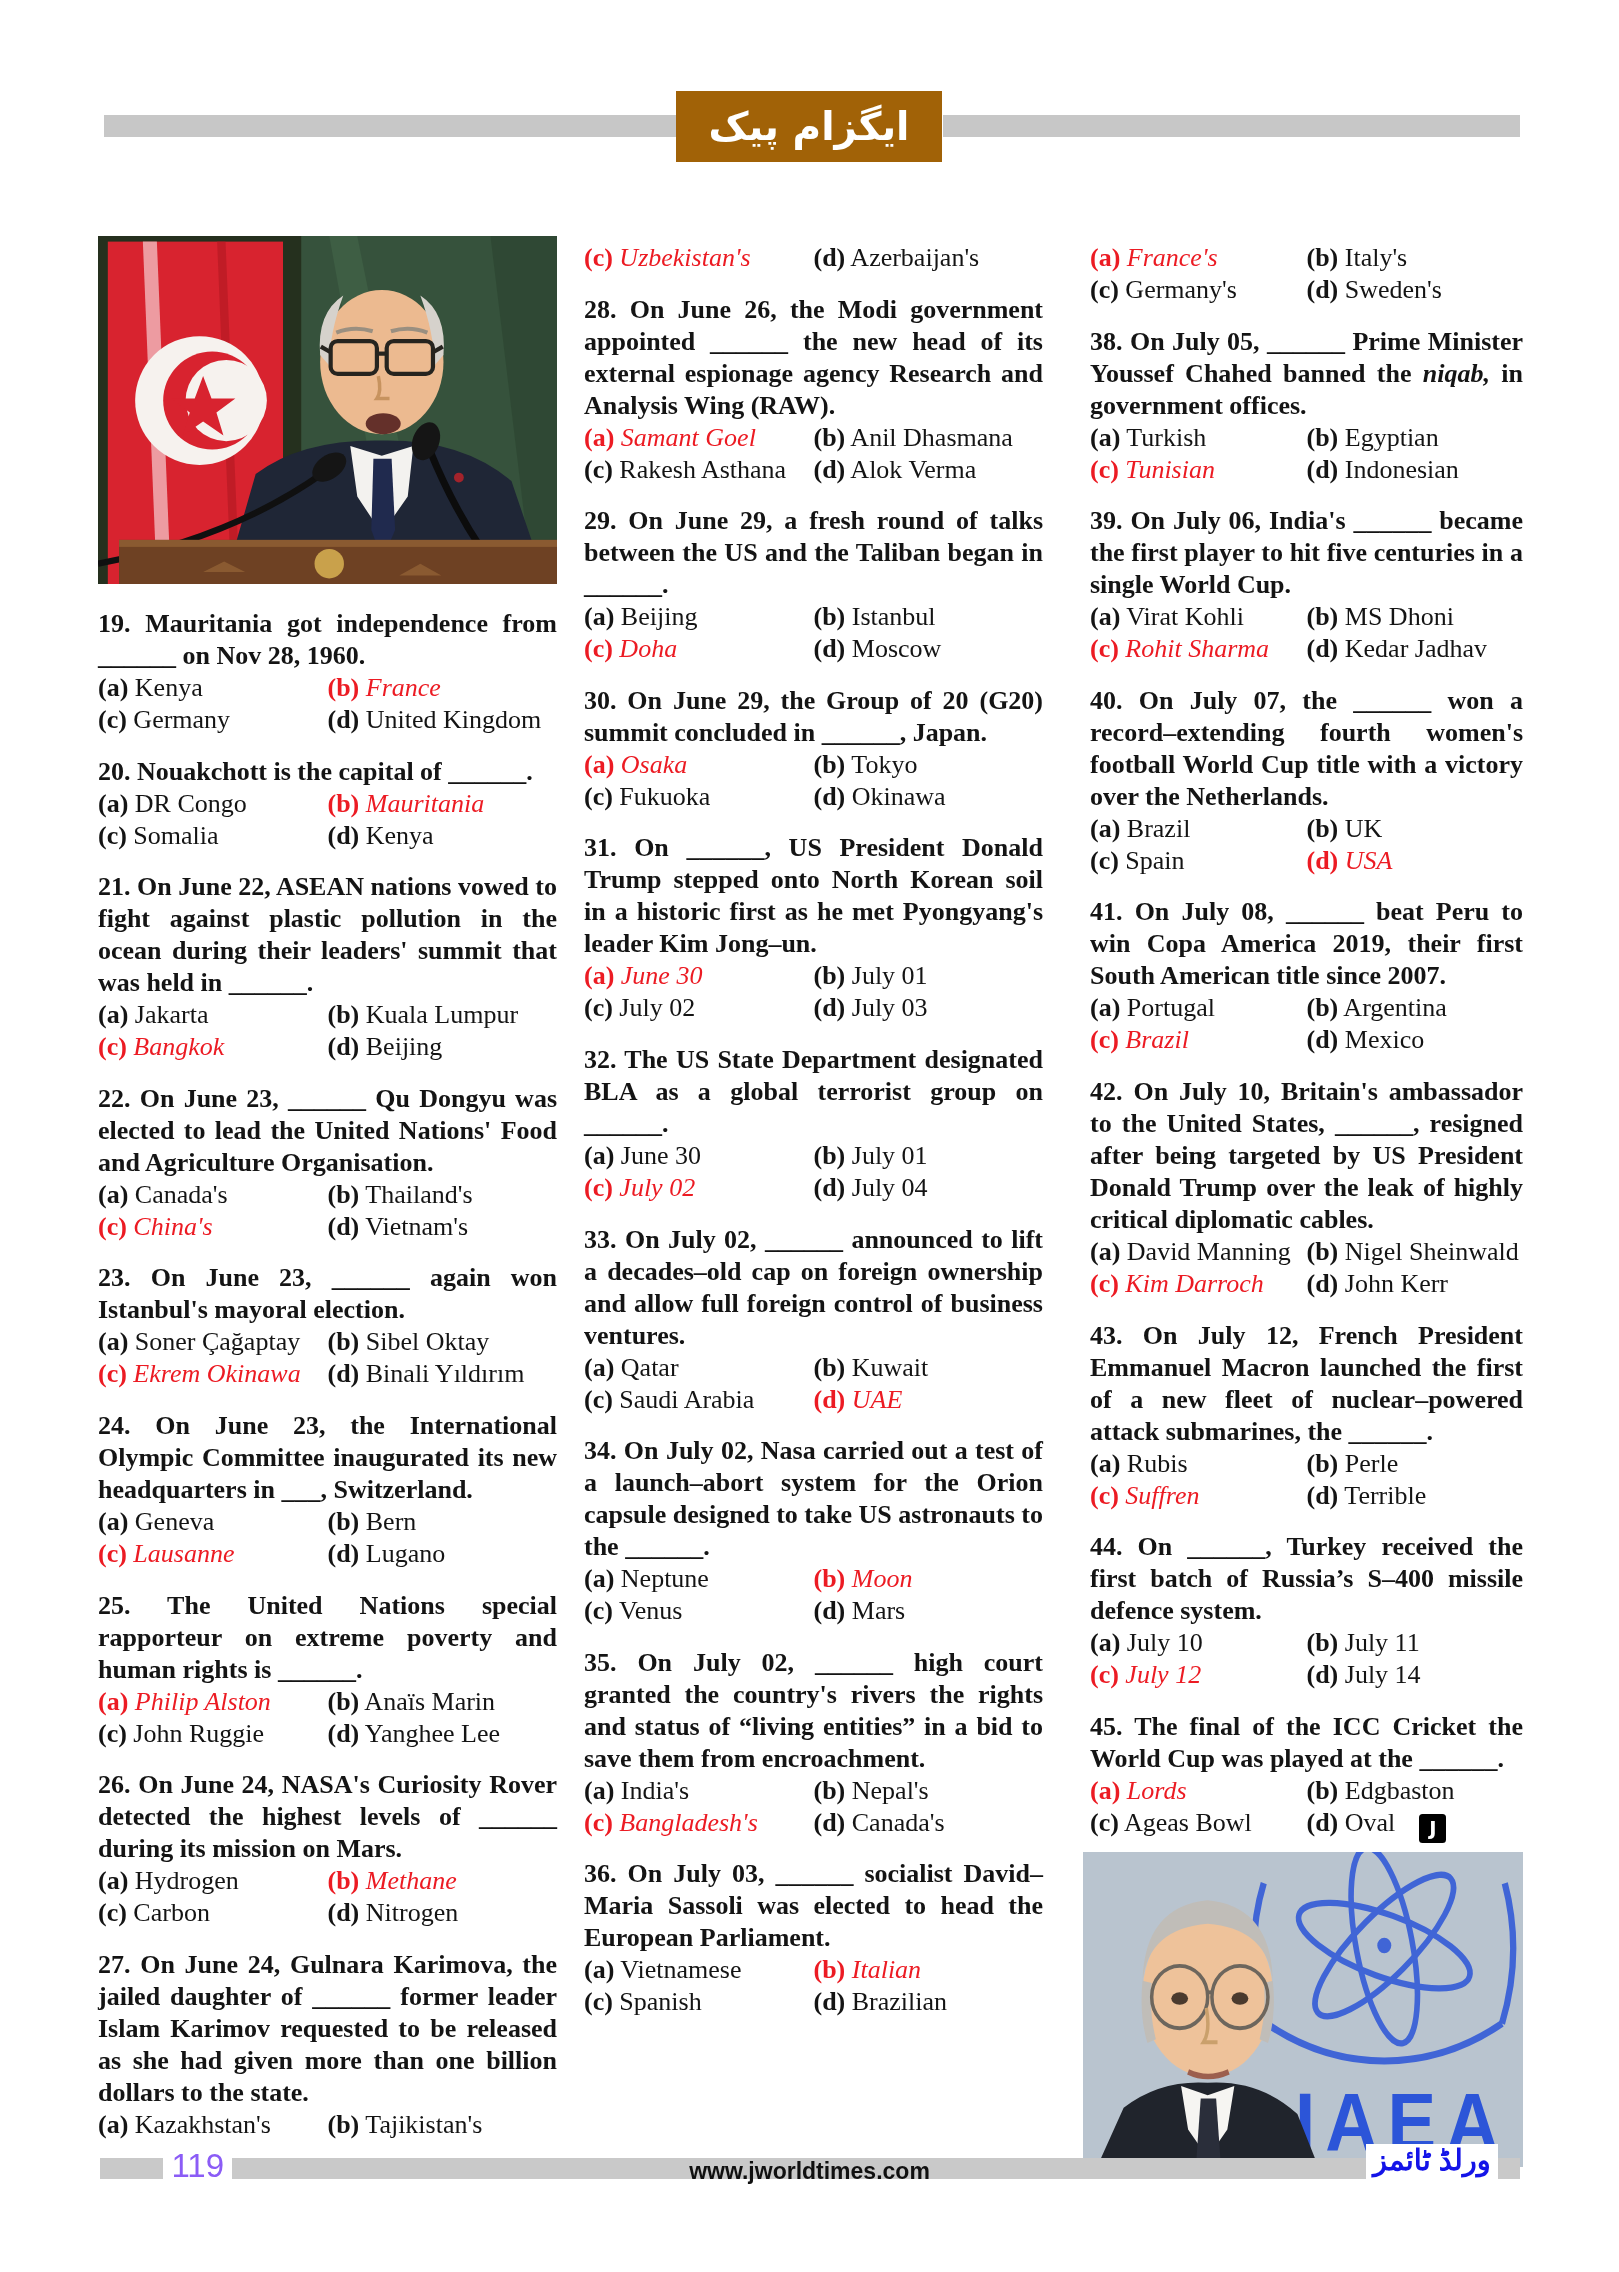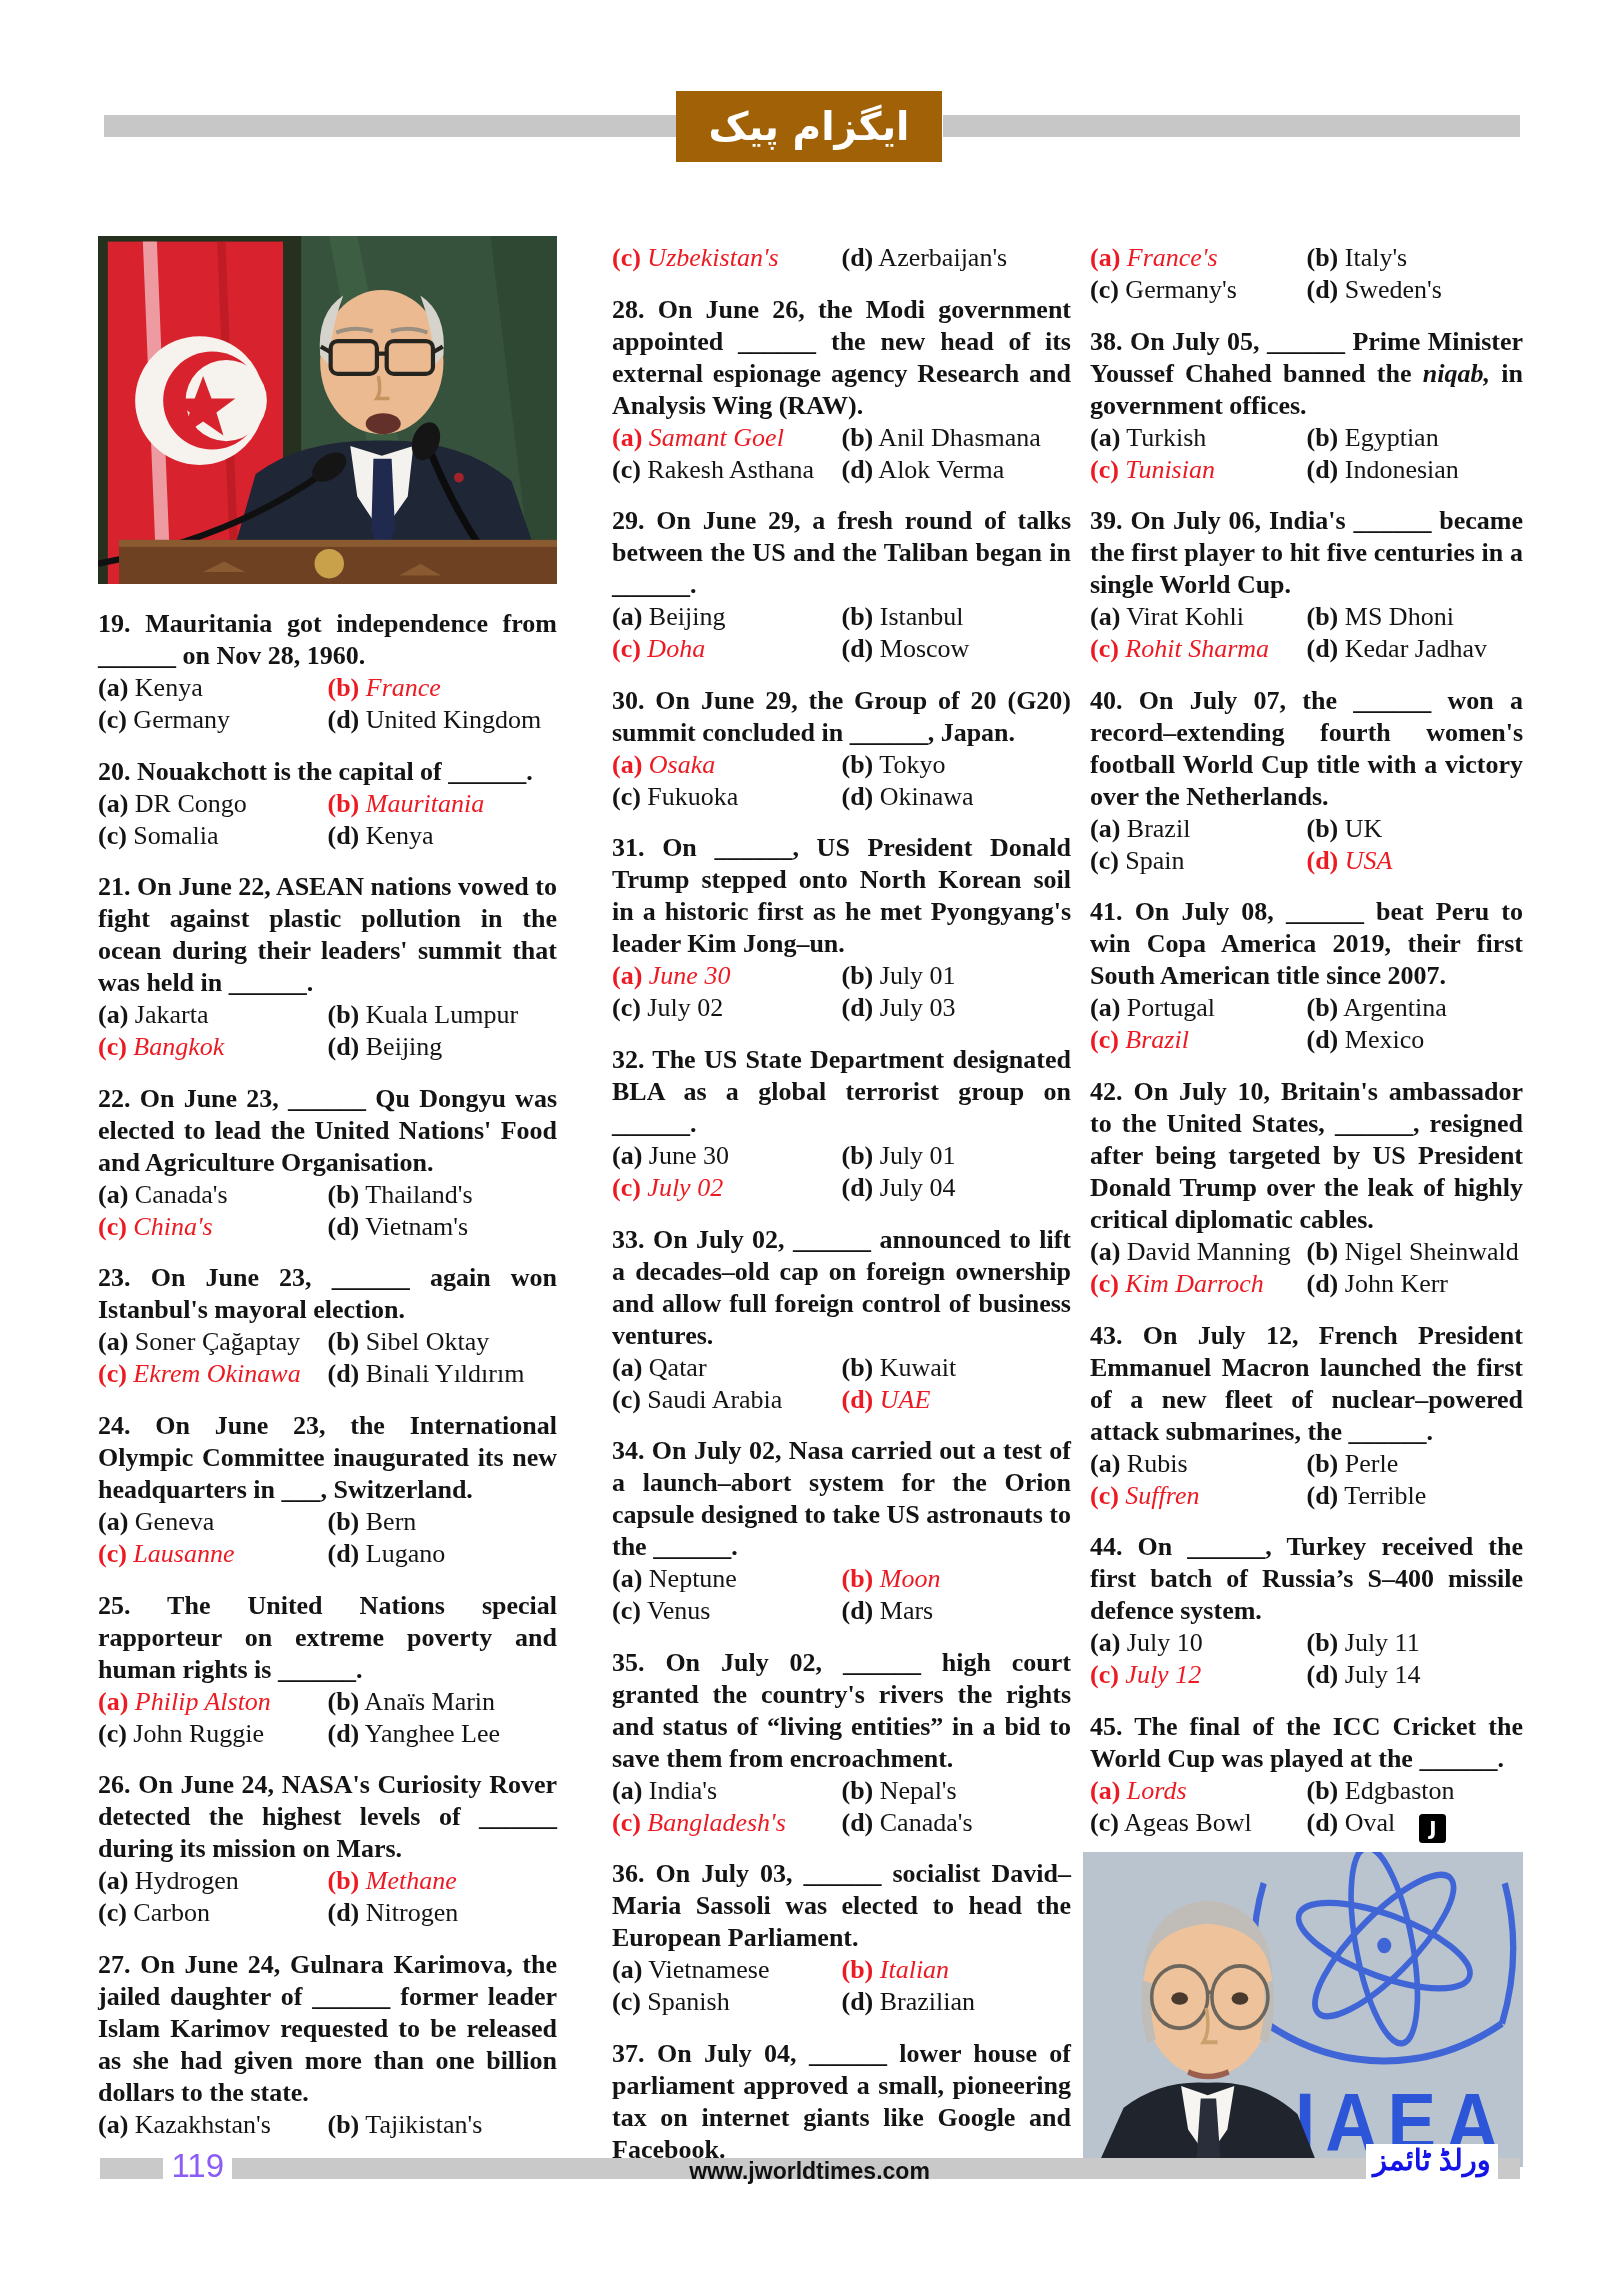--- a/index.html
+++ b/index.html
@@ -12,21 +12,21 @@
   .banner{position:absolute;left:676px;top:91px;width:266px;height:71px;background:#a16207;
           display:flex;align-items:center;justify-content:center;}
   .banner span{color:#fff;font-family:"DejaVu Sans", sans-serif;font-weight:bold;font-size:39px;line-height:1;}
   
   .photo-top{position:absolute;left:98px;top:236px;width:459px;height:348px;}
   .photo-bottom{position:absolute;left:1083px;top:1852px;width:440px;height:315px;}
   .photo-top svg,.photo-bottom svg{display:block;width:100%;height:100%;}
   
   .col{position:absolute;width:459px;}
   .col1{left:98px;top:608px;}
-  .col2{left:612px;top:242px;}
+  .col2{left:584px;top:242px;}
   .col3{left:1090px;top:242px;width:433px;}
   .question{margin-top:19.6px;}
   .col > .question:first-child{margin-top:0;}
   .qtext{margin:0;font-weight:bold;font-size:26px;line-height:32px;text-align:justify;color:#141414;}
   .qtext .em{font-style:italic;}
   .opts{display:grid;grid-template-columns:1fr 1fr;}
   .opt{font-size:26px;line-height:32px;white-space:nowrap;color:#141414;}
   .opt .lab{font-weight:bold;}
   .opt.ans{color:#ec1b23;}
   .opt.ans .val{font-style:italic;}
@@ -270,23 +270,20 @@
       </div>
       <div class="question">
         <p class="qtext"><span class="qnum">36.</span> <span>On July 03, ______ socialist David–Maria Sassoli was elected to head the European Parliament.</span></p>
         <div class="opts">
           <div class="opt"><span class="lab">(a)</span> <span class="val">Vietnamese</span></div>
           <div class="opt ans"><span class="lab">(b)</span> <span class="val">Italian</span></div>
           <div class="opt"><span class="lab">(c)</span> <span class="val">Spanish</span></div>
           <div class="opt"><span class="lab">(d)</span> <span class="val">Brazilian</span></div>
         </div>
       </div>
-      <div class="question">
-        <p class="qtext"><span class="qnum">37.</span> <span>On July 04, ______ lower house of parliament approved a small, pioneering tax on internet giants like Google and Facebook.</span></p>
-      </div>
     </div>
   <div class="col col3">
       <div class="question">
         <div class="opts">
           <div class="opt ans"><span class="lab">(a)</span> <span class="val">France's</span></div>
           <div class="opt"><span class="lab">(b)</span> <span class="val">Italy's</span></div>
           <div class="opt"><span class="lab">(c)</span> <span class="val">Germany's</span></div>
           <div class="opt"><span class="lab">(d)</span> <span class="val">Sweden's</span></div>
         </div>
       </div>

